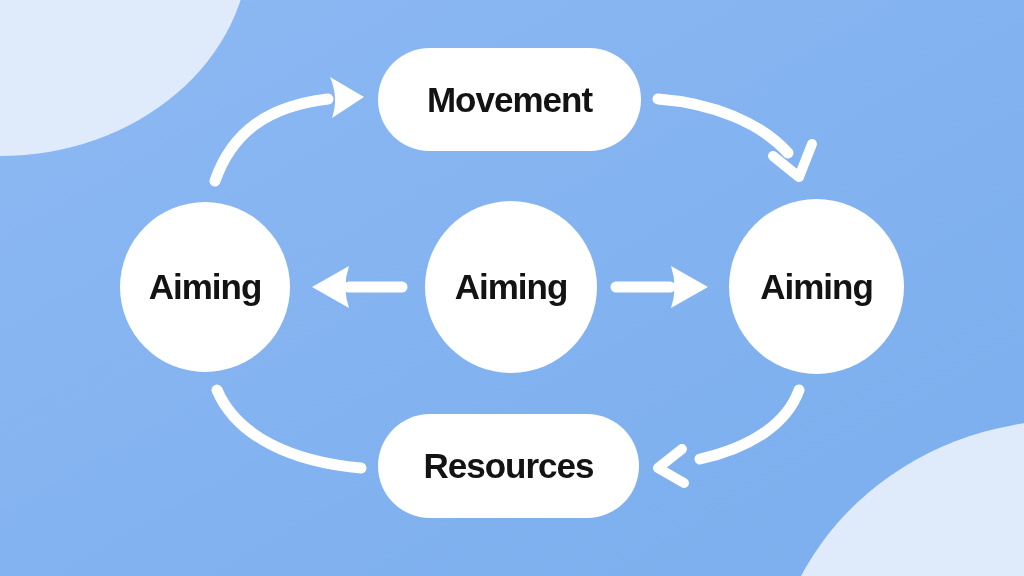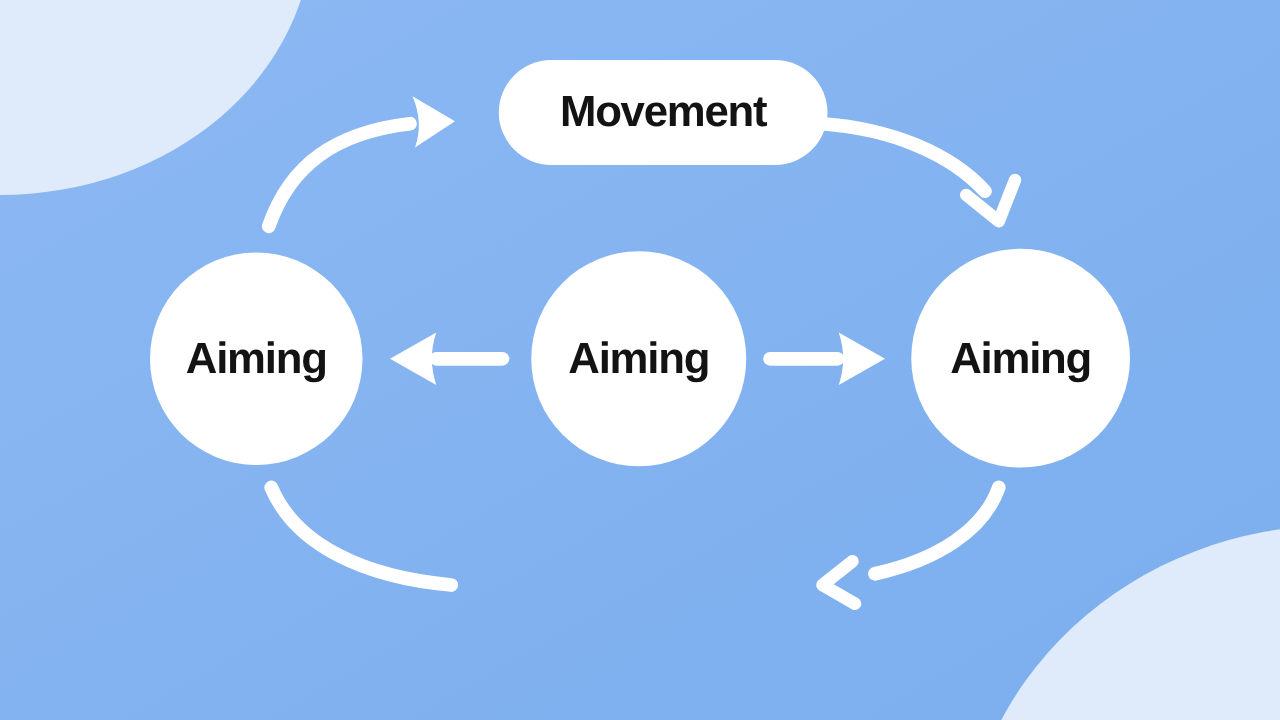--- a/index.html
+++ b/index.html
@@ -35,21 +35,21 @@
     align-items: center;
     justify-content: center;
     color: #131313;
     font-weight: 700;
     font-size: 35px;
     letter-spacing: -1px;
   }
   .node.pill   { border-radius: 60px; }
   .node.circle { border-radius: 50%; }
 
-  .node.movement      { left: 399px; top:  48px; width: 263px; height: 84px; }
+  .node.movement      { left: 378px; top:  48px; width: 263px; height: 103px; }
   .node.resources     { left: 378px; top: 414px; width: 261px; height: 104px; }
   .node.aiming-left   { left: 120px; top: 202px; width: 170px; height: 170px; }
   .node.aiming-center { left: 425px; top: 201px; width: 172px; height: 172px; }
   .node.dodging       { left: 729px; top: 199px; width: 175px; height: 175px; }
 </style>
 </head>
 <body>
 
 <div class="canvas">
 
@@ -97,14 +97,17 @@
   </div>
 
   <div class="node circle aiming-center">
     <span>Aiming</span>
   </div>
 
   <div class="node circle dodging">
     <span>Aiming</span>
   </div>
 
+  <div class="node pill resources">
+    <span>Resources</span>
+  </div>
 
 </div>
 
 </body></html>

